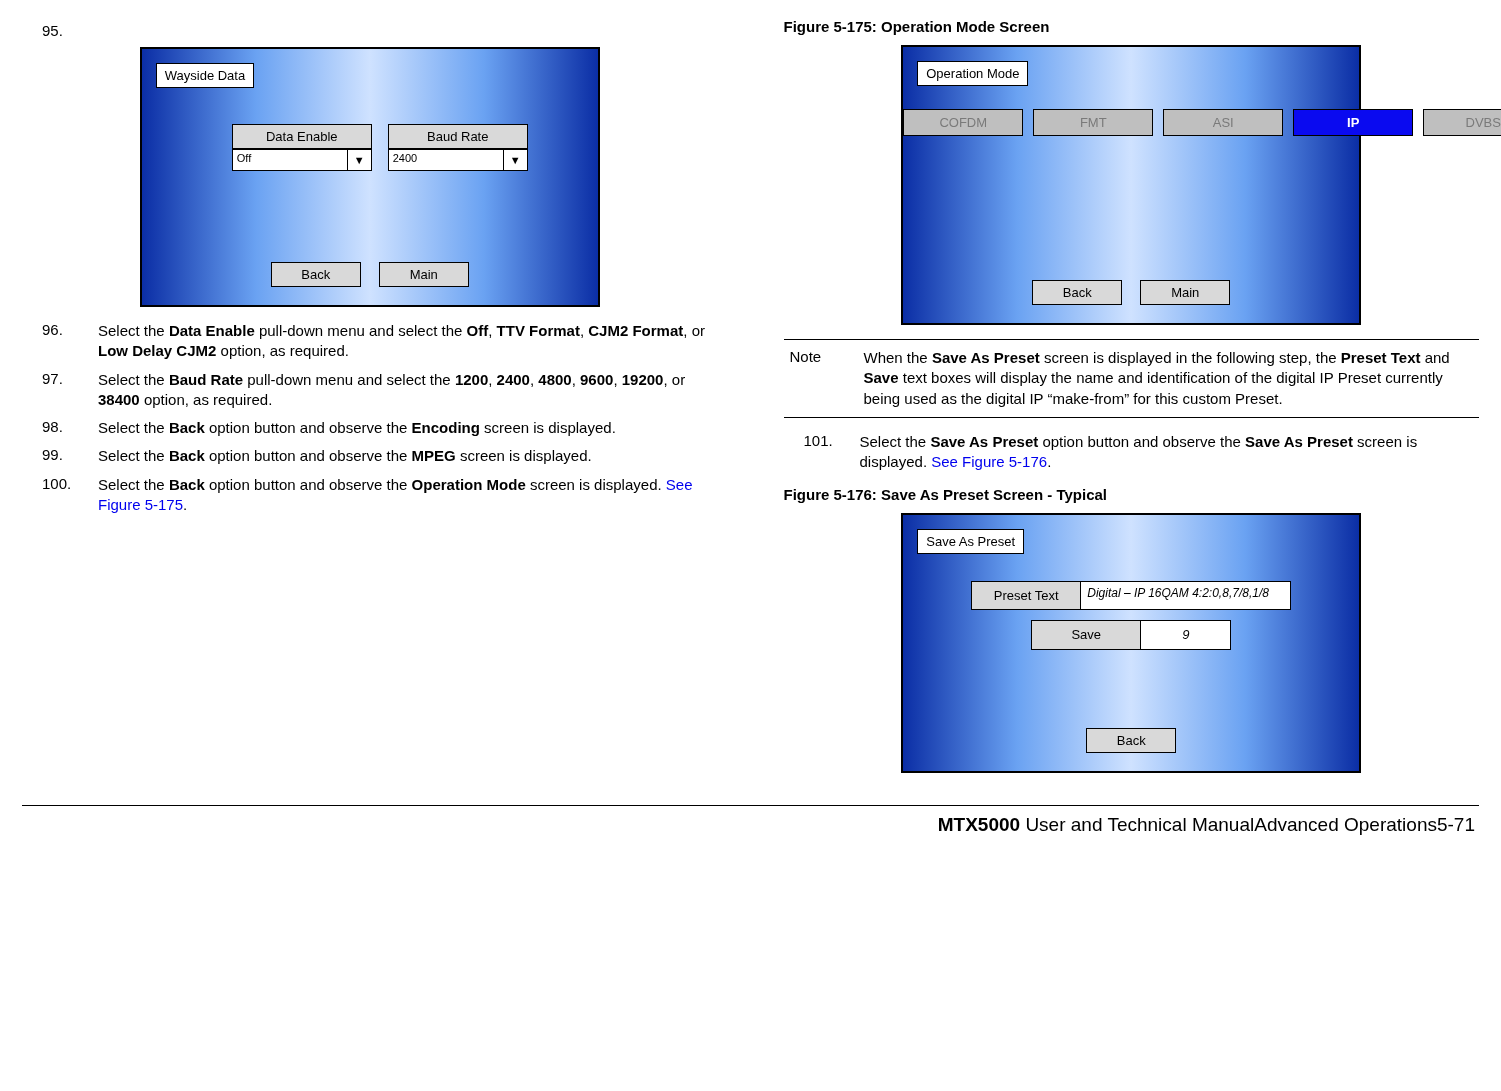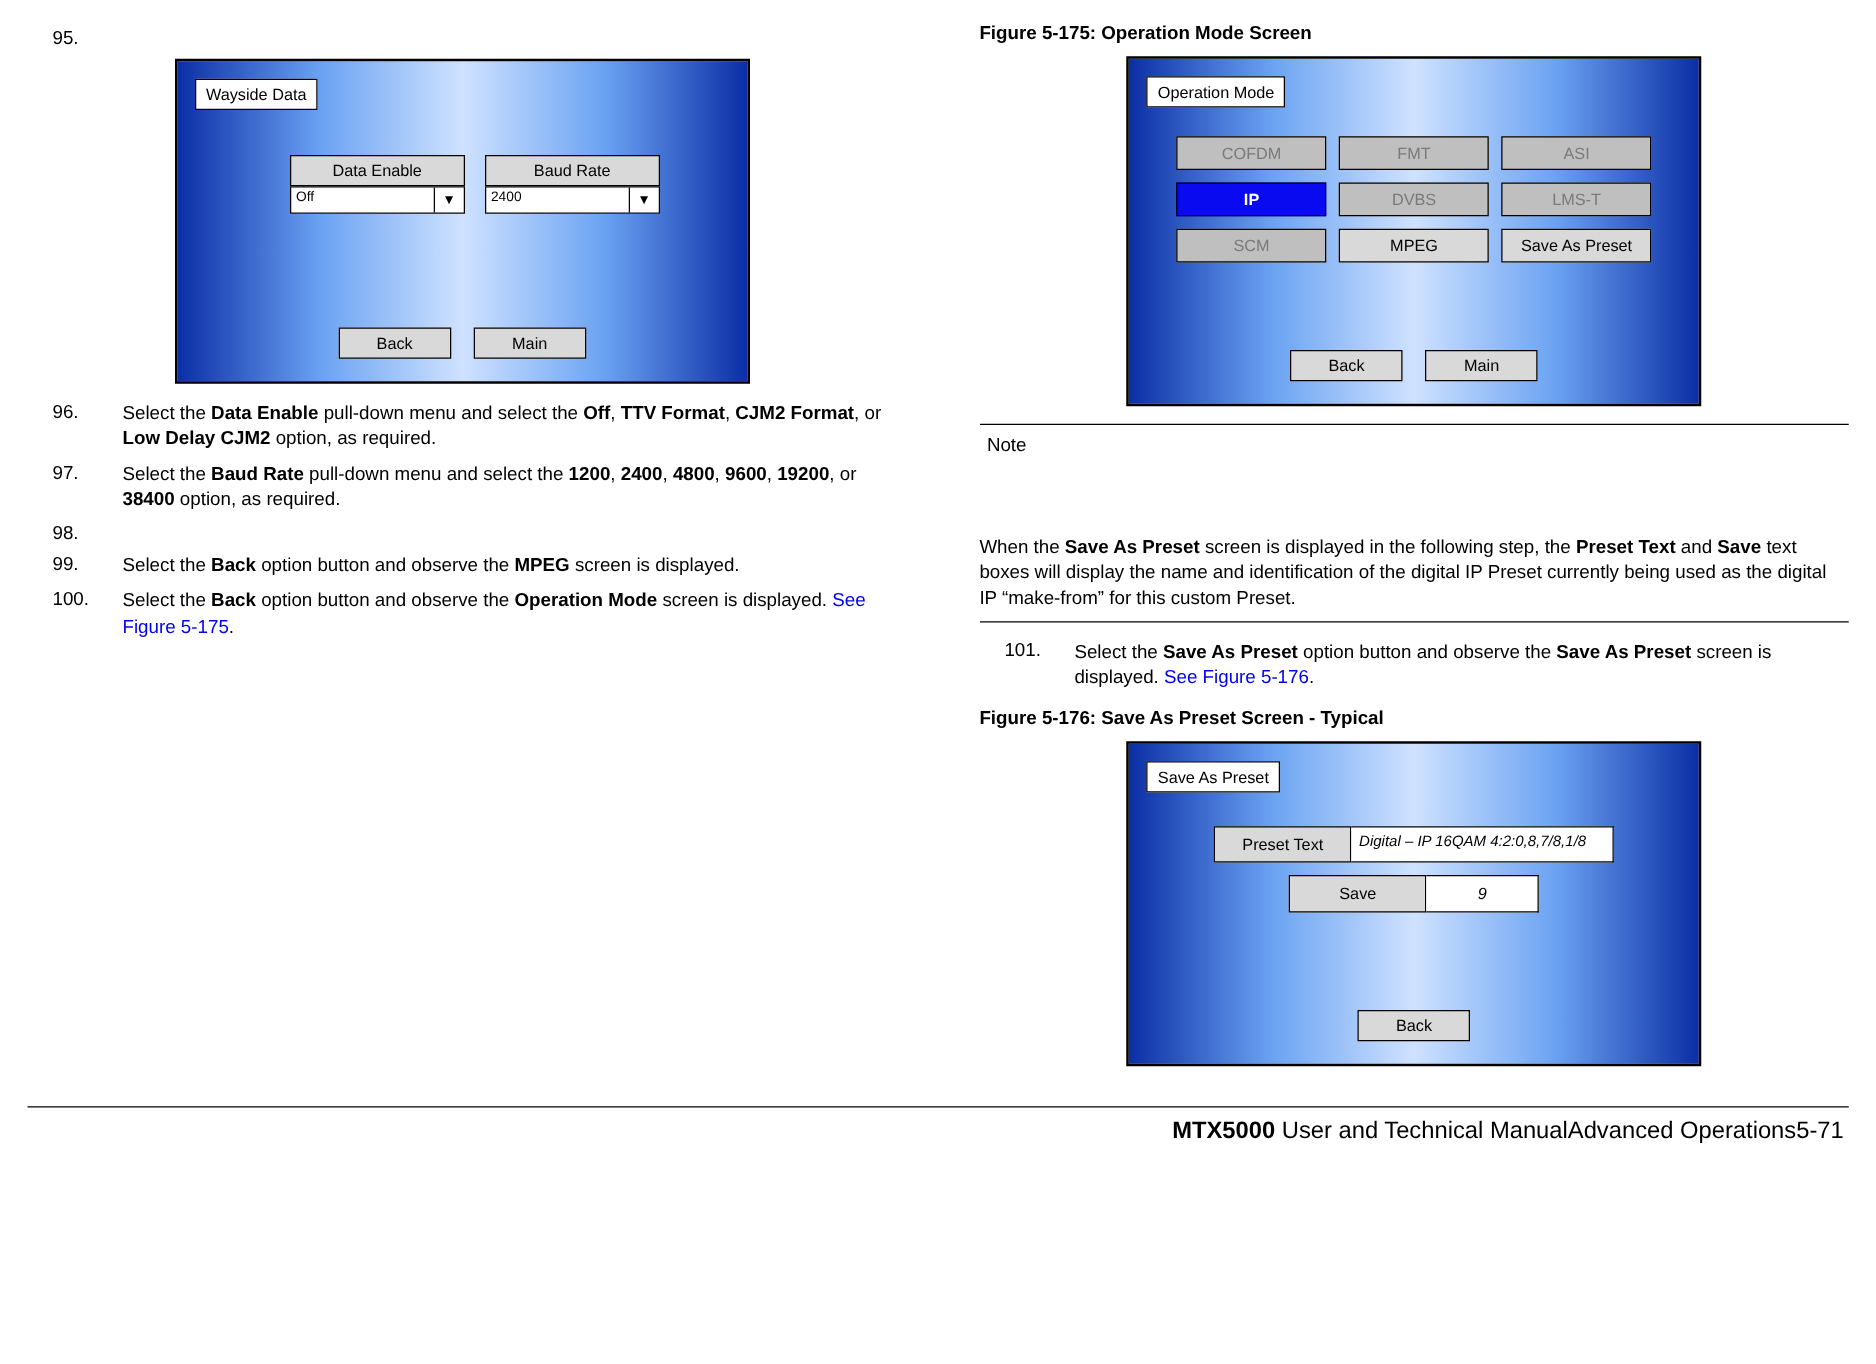--- a/index.html
+++ b/index.html
@@ -92,40 +92,39 @@
     background:#d9d9d9;
     border:1px solid #000;
     padding:4px 0;
     font-size:13px;
     text-align:center;
   }
   
   .om-grid {
     position:absolute;
     top:62px; left:0; right:0;
-    display:flex; flex-direction:column; align-items:center; gap:10px;
+    display:flex; flex-direction:row; align-items:center; gap:10px;
   }
   .om-row { display:flex; gap:10px; }
   .om-btn {
     width:120px;
     border:1px solid #000;
     padding:5px 0;
     font-size:13px;
     text-align:center;
   }
   .om-disabled { background:#bfbfbf; color:#7a7a7a; }
   .om-active { background:#0a0af0; color:#fff;font-weight:bold; }
   .om-enabled { background:#d9d9d9; color:#000; }
   .note-block {
     border-top:1px solid #000;
     border-bottom:1px solid #000;
     padding:8px 0;
     margin: 10px 0 14px 0;
     display:flex;
-    flex-direction:column;
   }
   .note-block .note-label { width:80px; flex:0 0 80px; padding-left:6px; }
   .note-block .note-body { flex:1; line-height:1.35; }
   
   .sap-rows {
     position:absolute;
     top: 66px; left:0; right:0;
     display:flex; flex-direction:column; align-items:center; gap:10px;
   }
   .sap-row { display:flex; gap:0; }
@@ -205,20 +204,23 @@
 
     <div class="step">
       <div class="num">97.</div>
       <div class="body">
         <span>Select the </span><span class="bold">Baud Rate</span><span> pull-down menu and select the </span><span class="bold">1200</span><span>, </span><span class="bold">2400</span><span>, </span><span class="bold">4800</span><span>, </span><span class="bold">9600</span><span>, </span><span class="bold">19200</span><span>, or </span><span class="bold">38400</span><span> option, as required.</span>
       </div>
     </div>
 
     <div class="step">
       <div class="num">98.</div>
+      <div class="body">
+        <span>Select the </span><span class="bold">Back</span><span> option button and observe the </span><span class="bold">Encoding</span><span> screen is displayed.</span>
+      </div>
     </div>
 
     <div class="step">
       <div class="num">99.</div>
       <div class="body">
         <span>Select the </span><span class="bold">Back</span><span> option button and observe the </span><span class="bold">MPEG</span><span> screen is displayed.</span>
       </div>
     </div>
 
     <div class="step">

